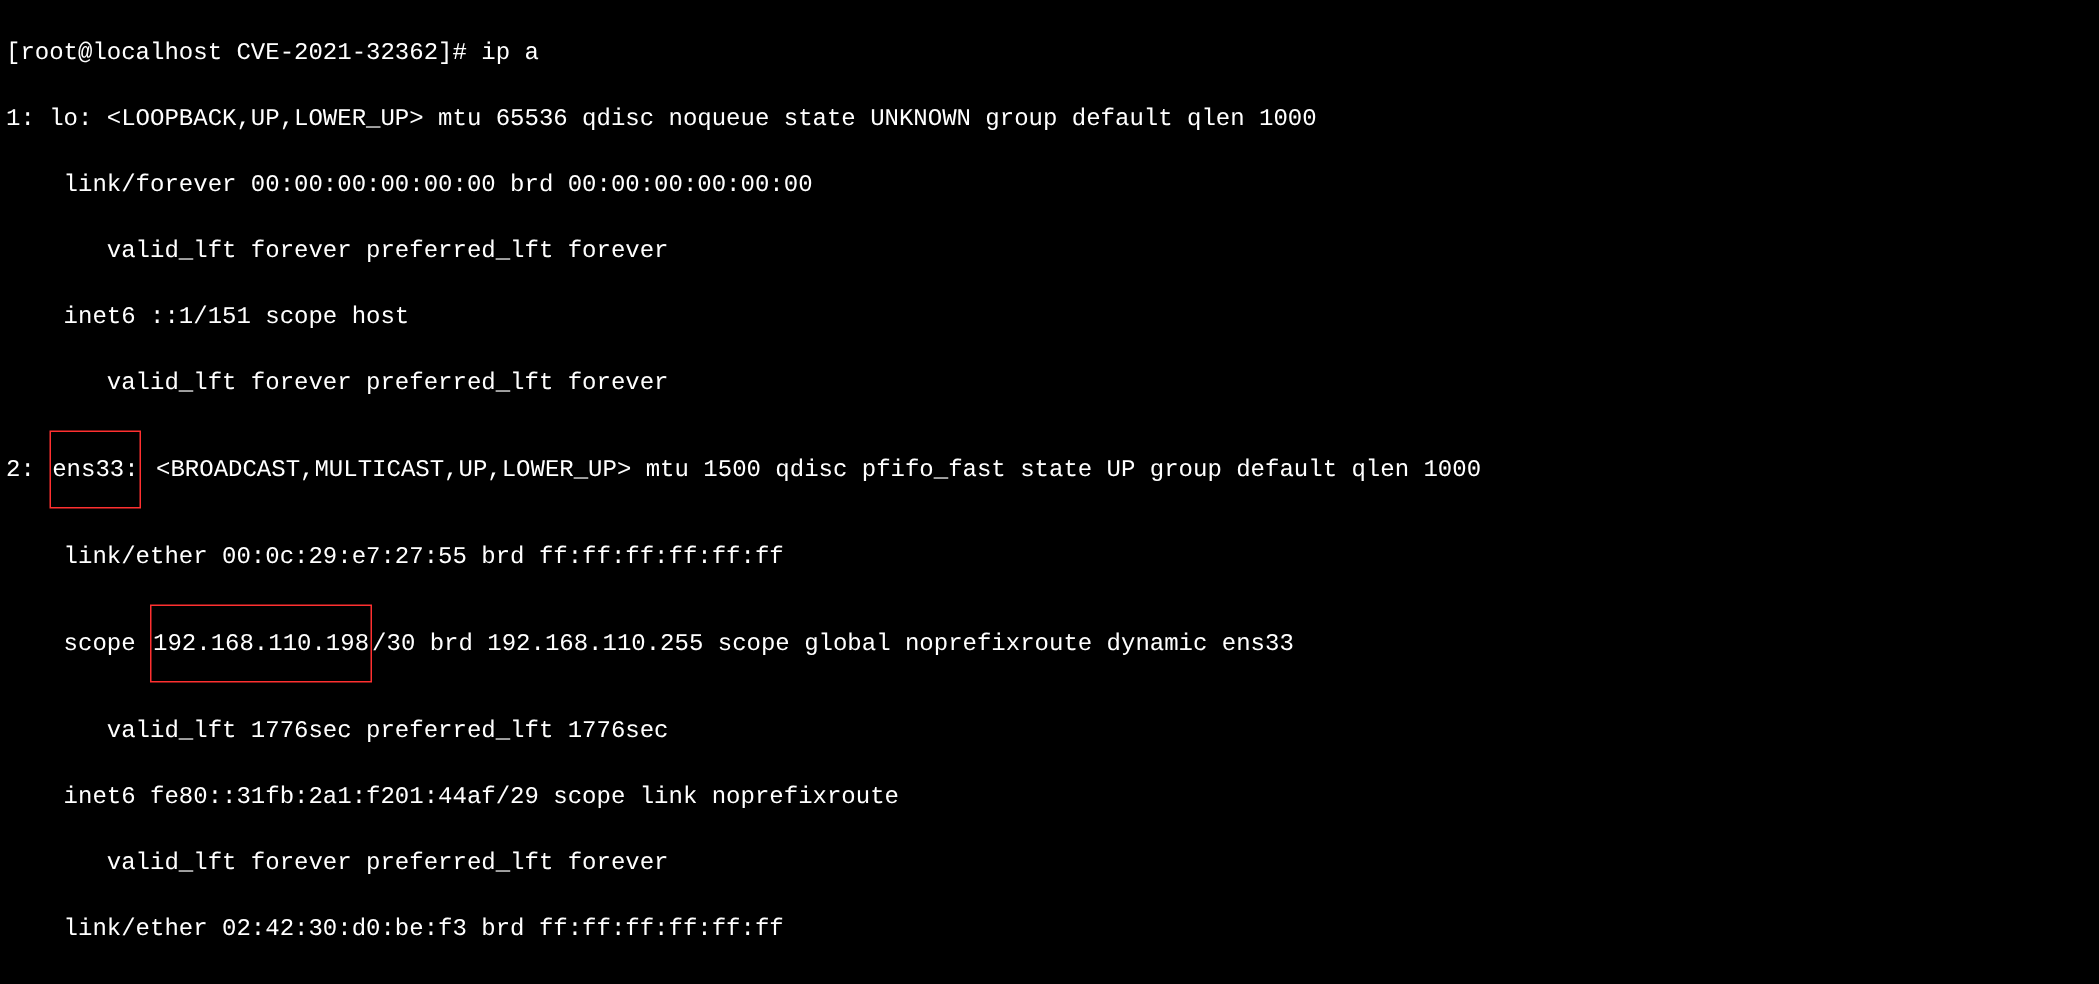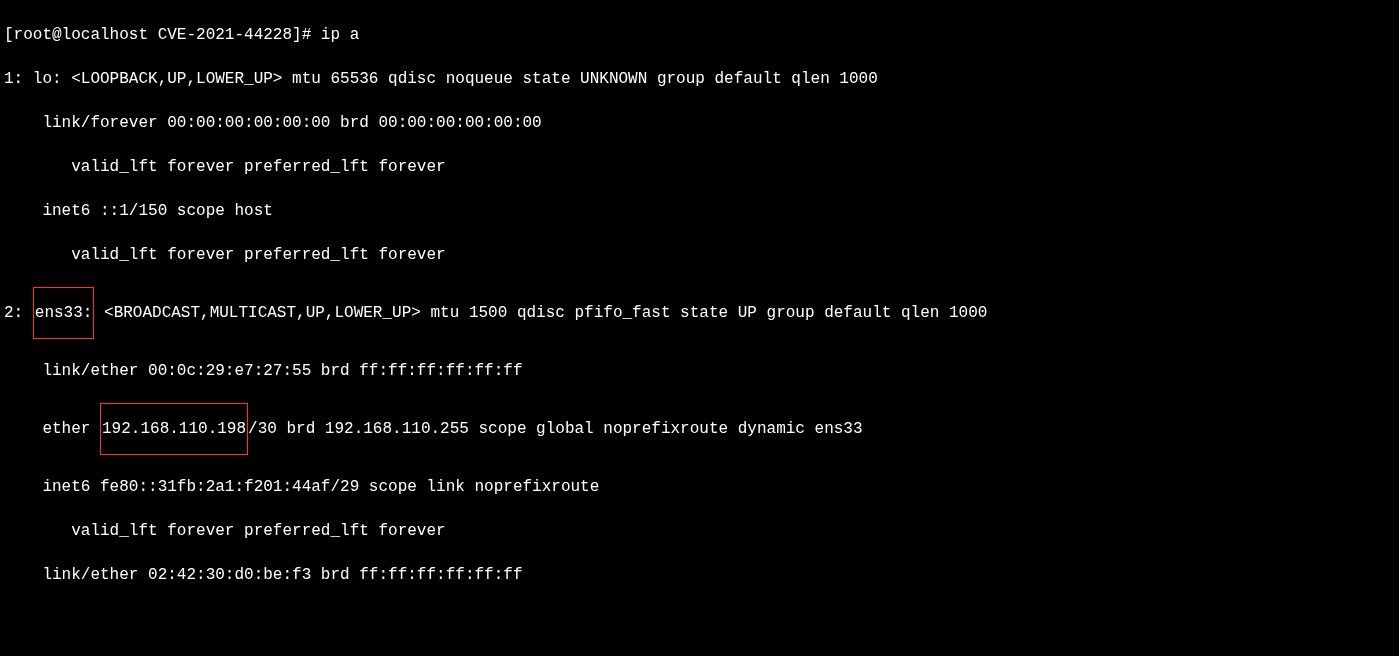--- a/index.html
+++ b/index.html
@@ -26,29 +26,30 @@
     border: 1px solid #ff3030;
     padding: 16px 1px;
     margin: -1px 0px;
     line-height: 18px;
   }
 </style>
 </head>
 <body>
 
 <div class="terminal">
-<div class="line"><span>[root@localhost CVE-2021-44228]# </span><span>ip a</span></div>
+<div class="line"><span>[root@localhost CVE-2021-32362]# </span><span>ip a</span></div>
 <div class="line">1: lo: &lt;LOOPBACK,UP,LOWER_UP&gt; mtu 65536 qdisc noqueue state UNKNOWN group default qlen 1000</div>
 <div class="line">    link/forever 00:00:00:00:00:00 brd 00:00:00:00:00:00</div>
 <div class="line">       valid_lft forever preferred_lft forever</div>
-<div class="line">    inet6 ::1/150 scope host </div>
+<div class="line">    inet6 ::1/151 scope host </div>
 <div class="line">       valid_lft forever preferred_lft forever</div>
 <div class="line"><span>2: </span><span class="boxed">ens33:</span><span> &lt;BROADCAST,MULTICAST,UP,LOWER_UP&gt; mtu 1500 qdisc pfifo_fast state UP group default qlen 1000</span></div>
 <div class="line">    link/ether 00:0c:29:e7:27:55 brd ff:ff:ff:ff:ff:ff</div>
-<div class="line"><span>    ether </span><span class="boxed">192.168.110.198</span><span>/30 brd 192.168.110.255 scope global noprefixroute dynamic ens33</span></div>
+<div class="line"><span>    scope </span><span class="boxed">192.168.110.198</span><span>/30 brd 192.168.110.255 scope global noprefixroute dynamic ens33</span></div>
+<div class="line">       valid_lft 1776sec preferred_lft 1776sec</div>
 <div class="line">    inet6 fe80::31fb:2a1:f201:44af/29 scope link noprefixroute </div>
 <div class="line">       valid_lft forever preferred_lft forever</div>
 <div class="line">    link/ether 02:42:30:d0:be:f3 brd ff:ff:ff:ff:ff:ff</div>
 
 
 
 
 
 
 

